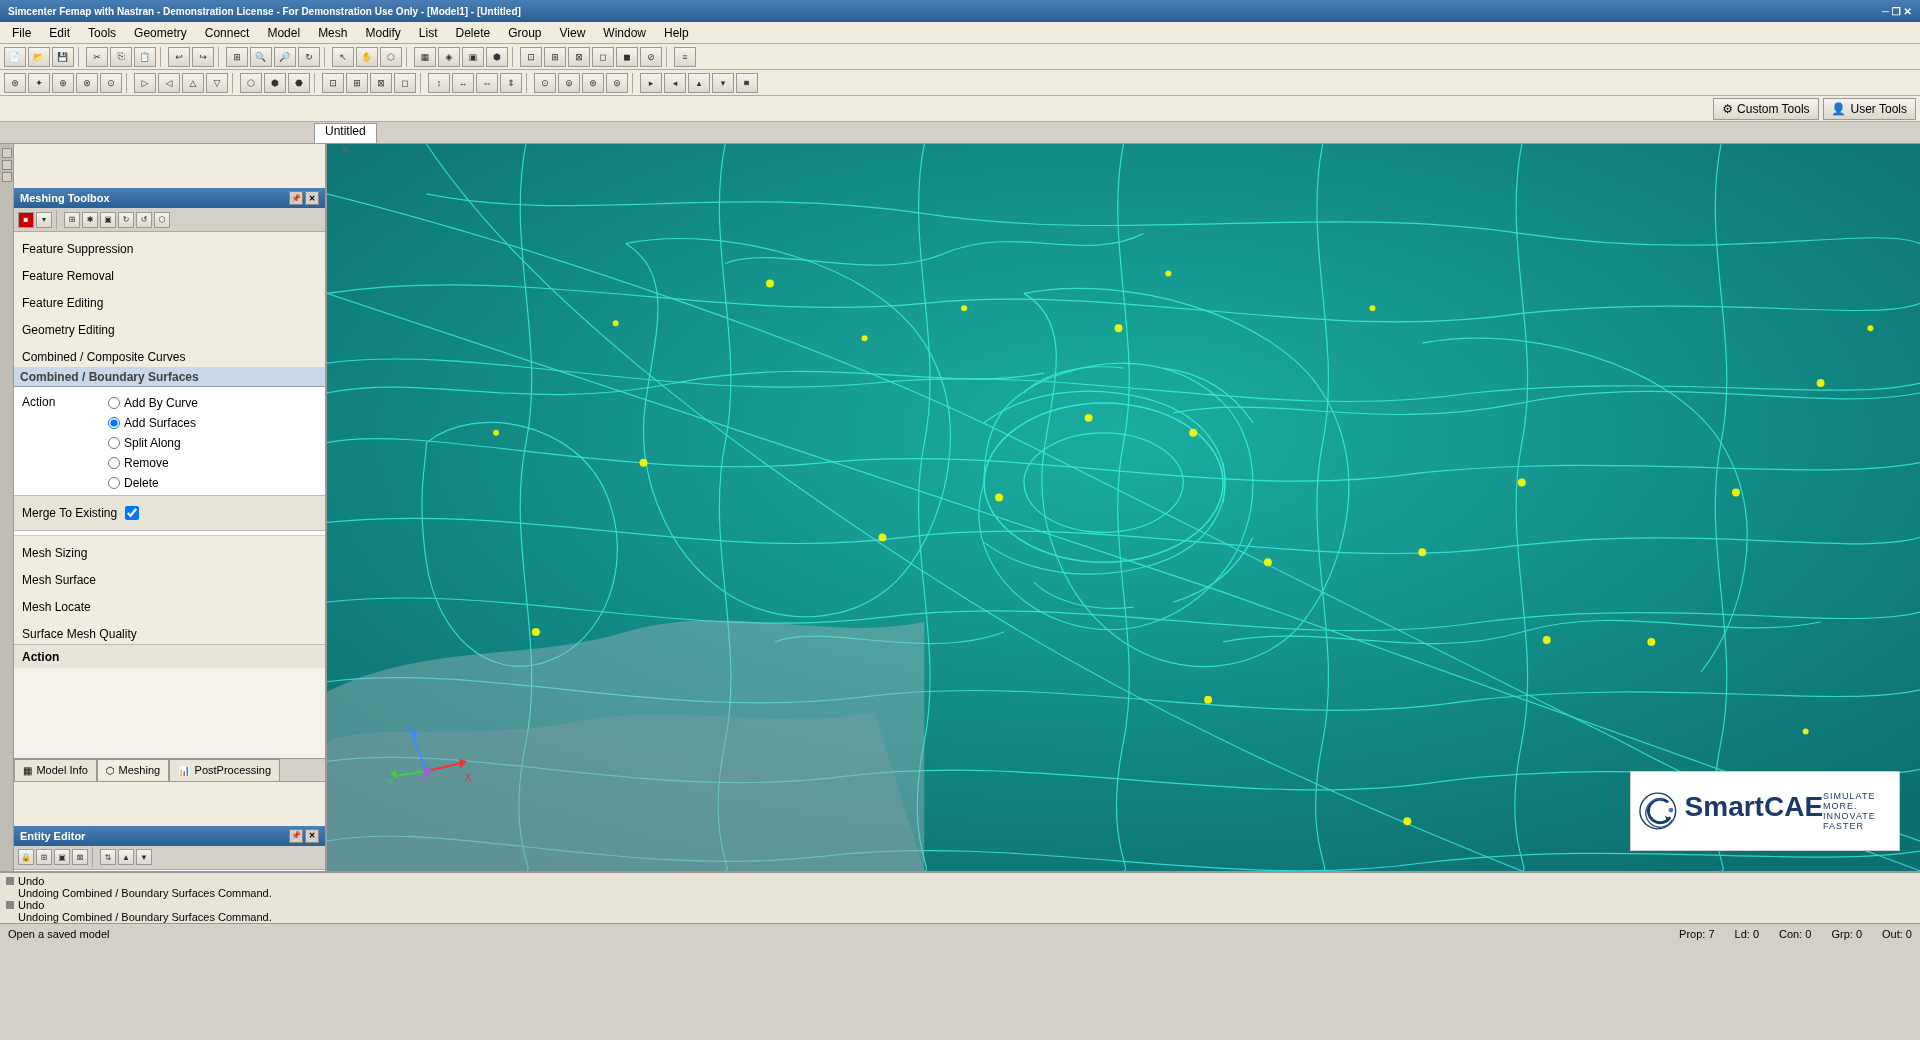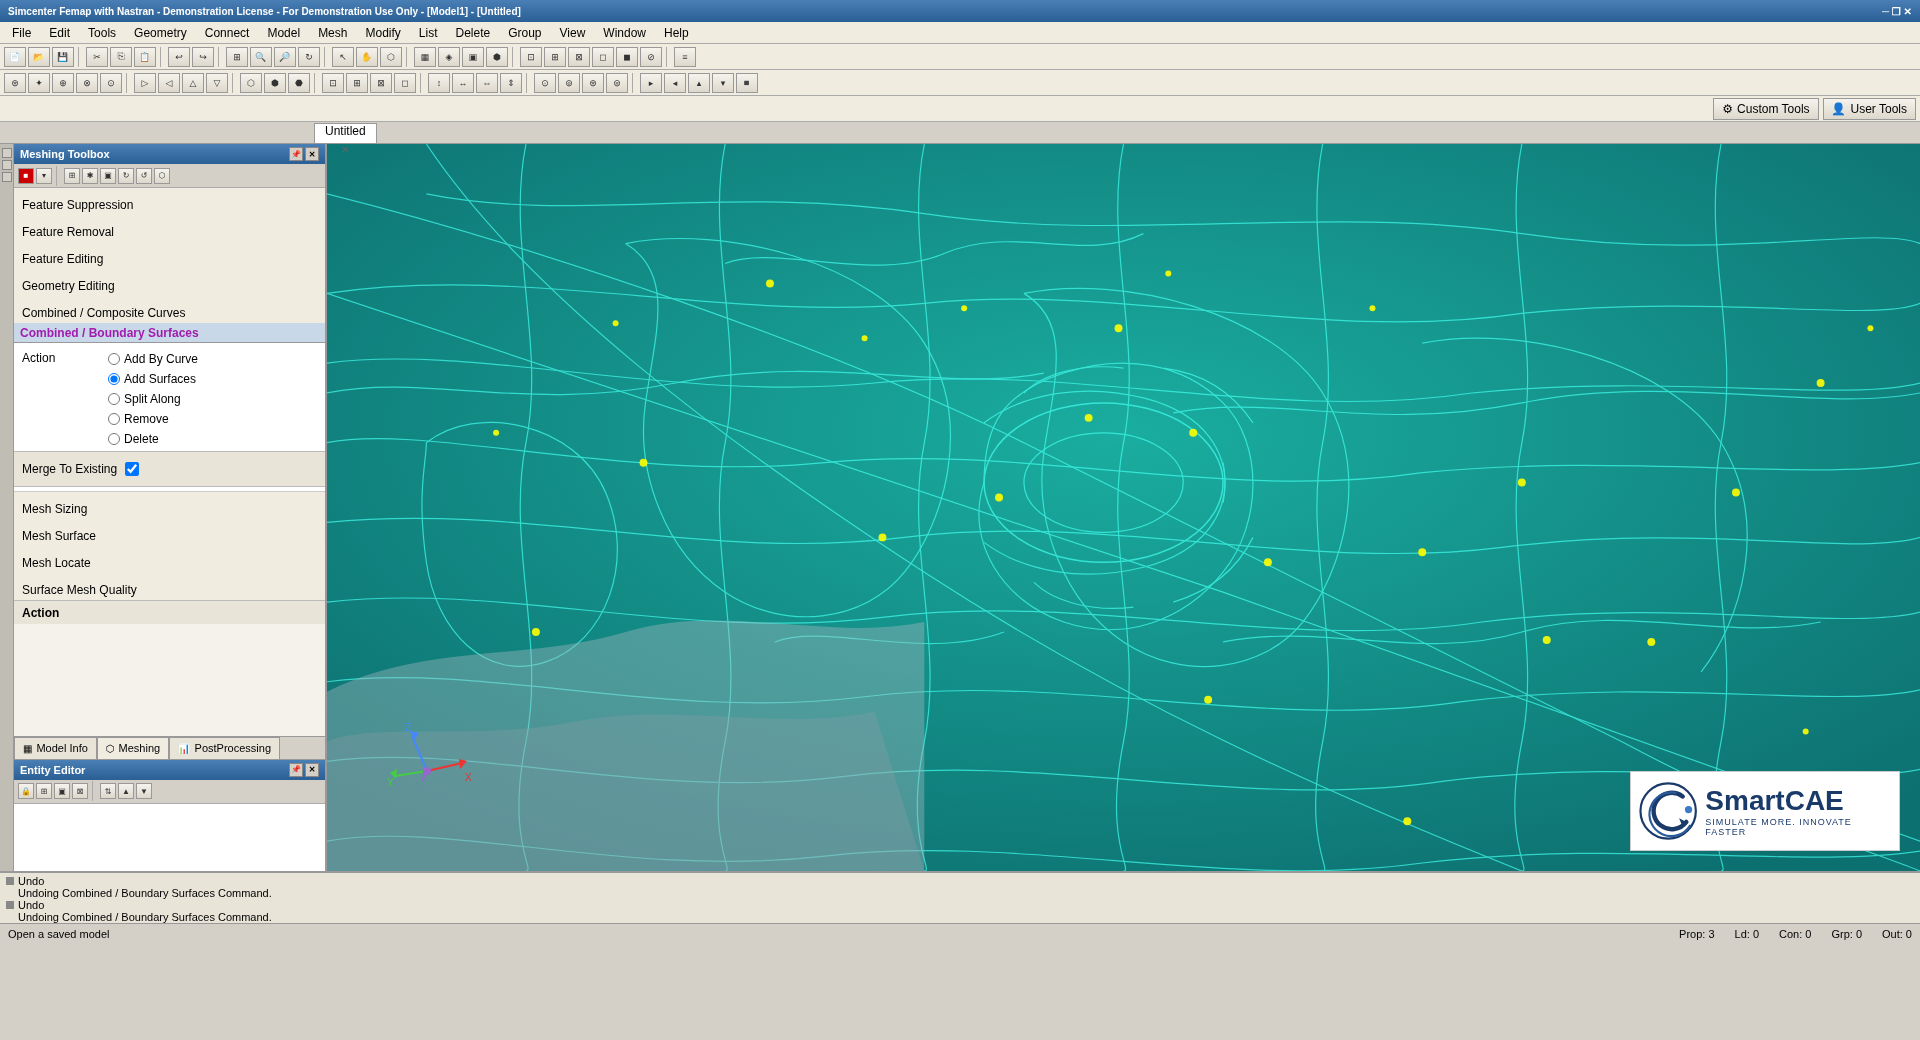--- a/index.html
+++ b/index.html
@@ -115,20 +115,21 @@
     .panel-header {
       height: 20px;
       background: linear-gradient(to bottom, #4a7fb5, #2a5f95);
       color: white;
       font-size: 11px;
       font-weight: bold;
       display: flex;
       align-items: center;
       justify-content: space-between;
       padding: 0 6px;
+      margin-top: 44px;
     }
     .panel-header-controls { display: flex; gap: 2px; }
     .panel-header-controls span {
       width: 14px; height: 14px;
       background: #d4d0c8;
       border: 1px solid #888;
       display: flex; align-items: center; justify-content: center;
       font-size: 8px; color: #000; cursor: pointer;
     }
     .toolbox-toolbar {
@@ -154,21 +155,21 @@
       margin-top: 8px;
     }
     .tree-section {
       height: 20px;
       background: #c8d8e8;
       display: flex;
       align-items: center;
       padding: 0 6px;
       font-size: 12px;
       font-weight: bold;
-      color: #a21caf;
+      color: #404040;
       border-bottom: 1px solid #999;
     }
 
     
     #combined-section {
       background: white;
       border-bottom: 1px solid #ccc;
       padding: 4px 0;
     }
     .radio-option {
@@ -278,21 +279,21 @@
       justify-content: center;
       gap: 8px;
       padding: 8px;
     }
     #smartcae-icon {
       width: 60px;
       height: 60px;
     }
     #smartcae-text {
       display: flex;
-      flex-direction: column;
+      flex-direction: row;
     }
     #smartcae-name {
       font-size: 28px;
       font-weight: bold;
       color: #1a3a6a;
     }
     #smartcae-tagline {
       font-size: 9px;
       color: #1a3a6a;
       letter-spacing: 1px;
@@ -762,19 +763,19 @@
     <span>Undo</span>
   </div>
   <div class="log-line">
     <span style="padding-left:12px;">Undoing Combined / Boundary Surfaces Command.</span>
   </div>
 </div>
 
 <div id="status-bar">
   <span>Open a saved model</span>
   <div id="status-right">
-    <span>Prop: 3</span>
+    <span>Prop: 7</span>
     <span>Ld: 0</span>
     <span>Con: 0</span>
     <span>Grp: 0</span>
     <span>Out: 0</span>
   </div>
 </div>
 
 </body></html>

